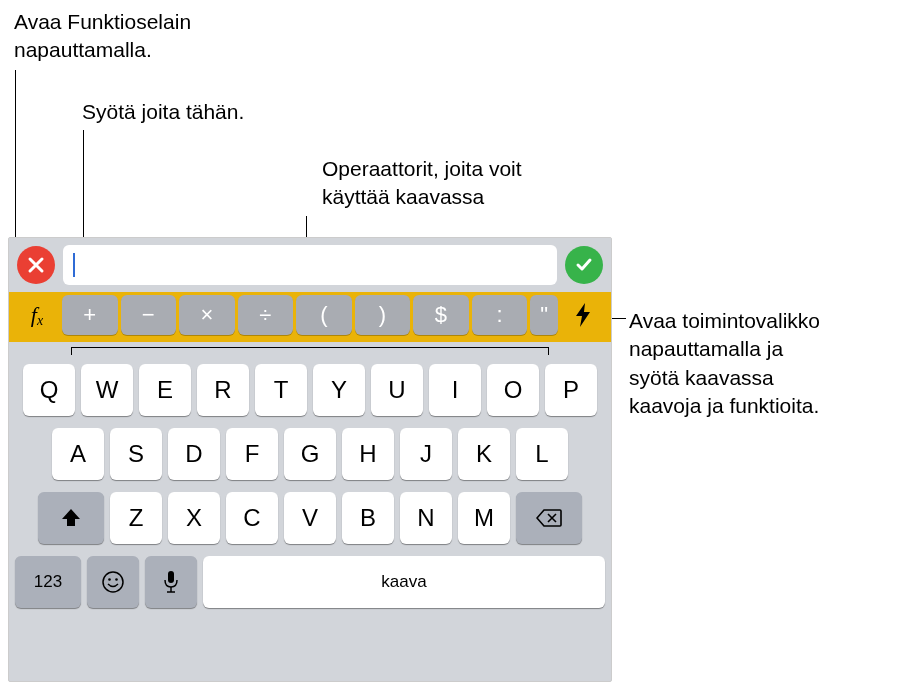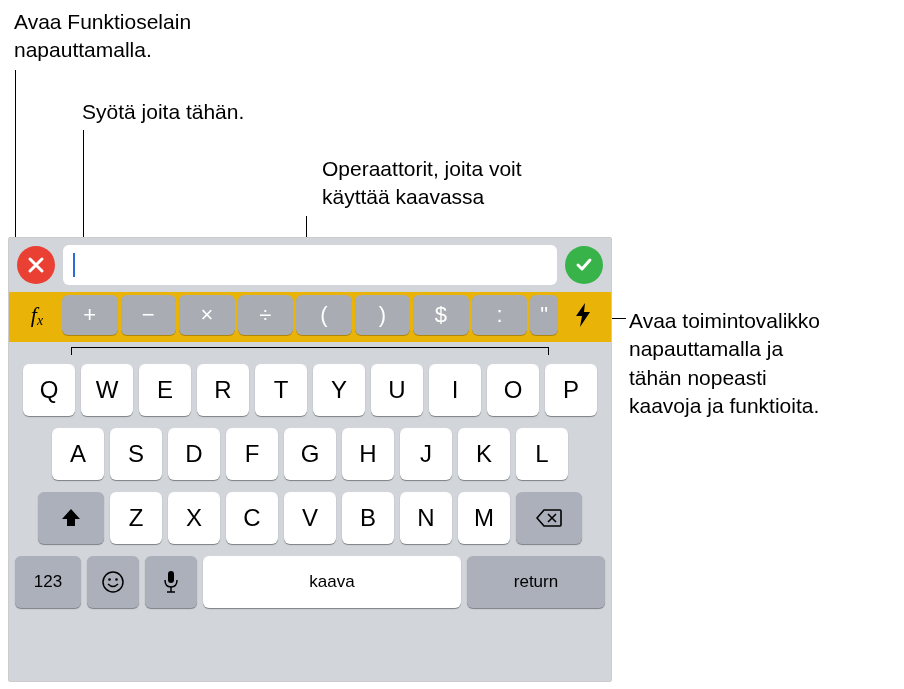--- a/index.html
+++ b/index.html
@@ -137,21 +137,21 @@
 
 <div class="callout" style="left:82px; top:98px;">Syötä joita tähän.</div>
 <div class="callout-line" style="left:83px; top:130px; width:1px; height:128px;"></div>
 
 <div class="callout" style="left:322px; top:155px; white-space:pre-line;">Operaattorit, joita voit
 käyttää kaavassa</div>
 <div class="callout-line" style="left:306px; top:216px; width:1px; height:130px;"></div>
 
 <div class="callout" style="left:629px; top:307px; white-space:pre-line;">Avaa toimintovalikko
 napauttamalla ja
-tähän nopeasti
+syötä kaavassa
 kaavoja ja funktioita.</div>
 <div class="callout-line" style="left:598px; top:318px; width:28px; height:1px;"></div>
 
 <div class="screenshot">
 
   <div class="formula-bar">
     <div class="circle-btn cancel-btn">
       <svg class="x-svg" width="18" height="18" viewBox="0 0 18 18">
         <path d="M3 3 L15 15 M15 3 L3 15" stroke="#fff" stroke-width="3" stroke-linecap="round"></path>
       </svg>
@@ -248,17 +248,16 @@
       </div>
       <div class="key key-gray" style="width:52px;">
         <svg class="mic-svg" width="16" height="24" viewBox="0 0 16 24">
           <rect x="5" y="1" width="6" height="12" rx="3" fill="#000"></rect>
           <path d="M2 10 Q2 17 8 17 Q14 17 14 10" fill="none" stroke="#000" stroke-width="1.5"></path>
           <line x1="8" y1="17" x2="8" y2="22" stroke="#000" stroke-width="1.5"></line>
           <line x1="4" y1="22" x2="12" y2="22" stroke="#000" stroke-width="1.5"></line>
         </svg>
       </div>
       <div class="key space-key">kaava</div>
-      <div class="key return-key">return</div>
     </div>
   </div>
 
 </div>
 
 </body></html>

